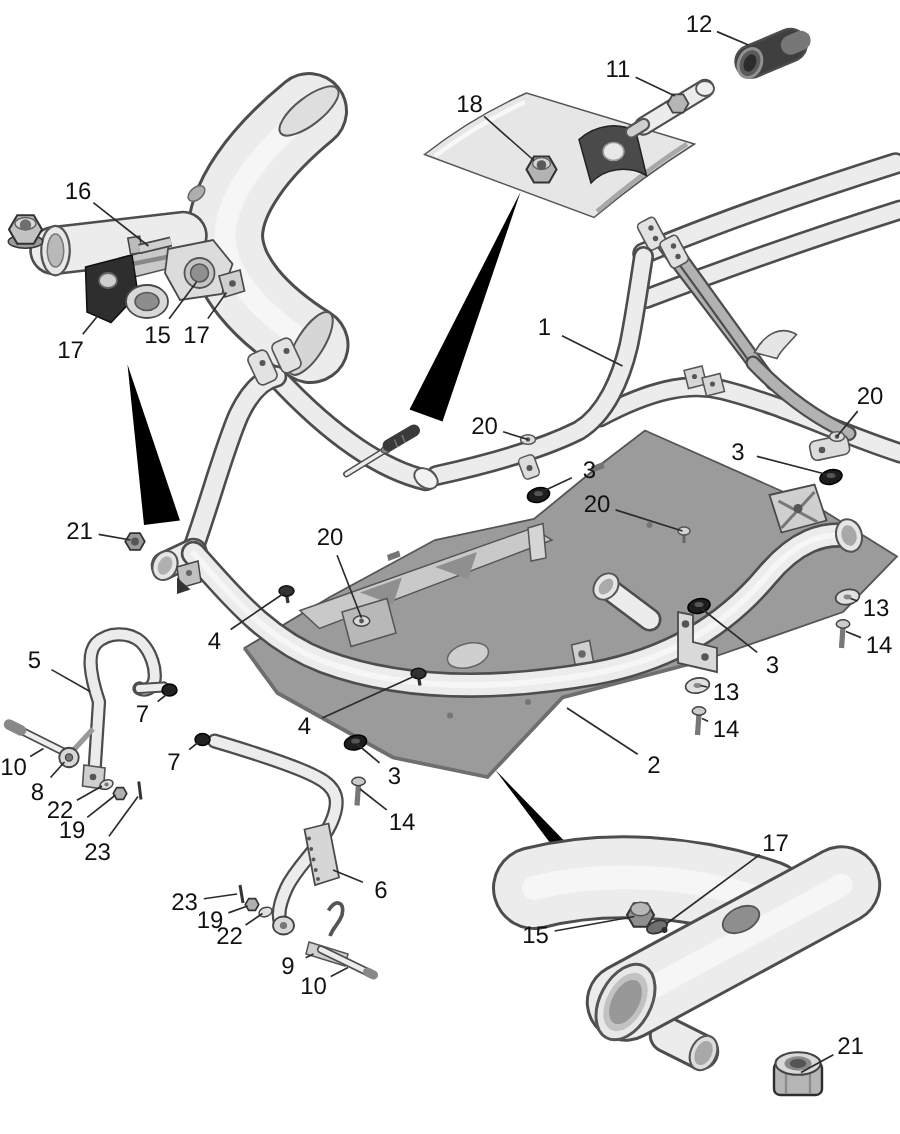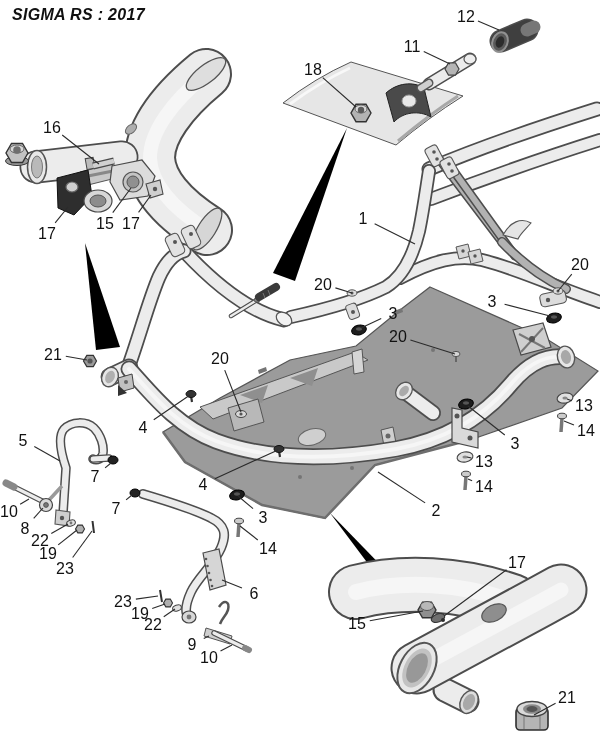--- a/index.html
+++ b/index.html
@@ -16,21 +16,20 @@
   .ti{fill:none;stroke:var(--tube-fill);stroke-linecap:round;stroke-linejoin:round;}
   .tid{fill:none;stroke:var(--tube-dark);stroke-linecap:round;stroke-linejoin:round;}
   .hi{fill:none;stroke:#ffffff;stroke-linecap:round;opacity:.5;}
   .callout-num{font-family:"Liberation Sans",sans-serif;font-size:16px;fill:#111;}
   .lead{stroke:var(--line);stroke-width:1.1;fill:none;}
 </style>
 </head>
 <body>
 
 <div class="page">
-  <div class="title">SIGMA RS : 2017</div>
 
   <svg width="600" height="756" viewBox="0 0 600 756">
     <defs>
       <path id="tA1" d="M 110,377 L 129,368"></path>
       <path id="tA2" d="M 128,368 C 139,338 149,300 159,277 C 167,260 175,253 184,251"></path>
       <path id="tA3" d="M 184,251 C 224,294 258,314 284,320"></path>
       <path id="tA3b" d="M 291,317 C 332,308 362,299 386,287 C 404,276 414,252 419,231 C 423,212 426,190 429,171"></path>
       <path id="tA4" d="M 129,369 C 151,393 176,426 216,441 C 262,458 322,462 396,449 C 450,439 486,414 511,384 C 531,360 549,355 566,357"></path>
       <path id="tA5" d="M 429,169 C 481,147 540,127 597,109"></path>
       <path id="tA6" d="M 431,199 C 481,180 546,157 600,140"></path>

